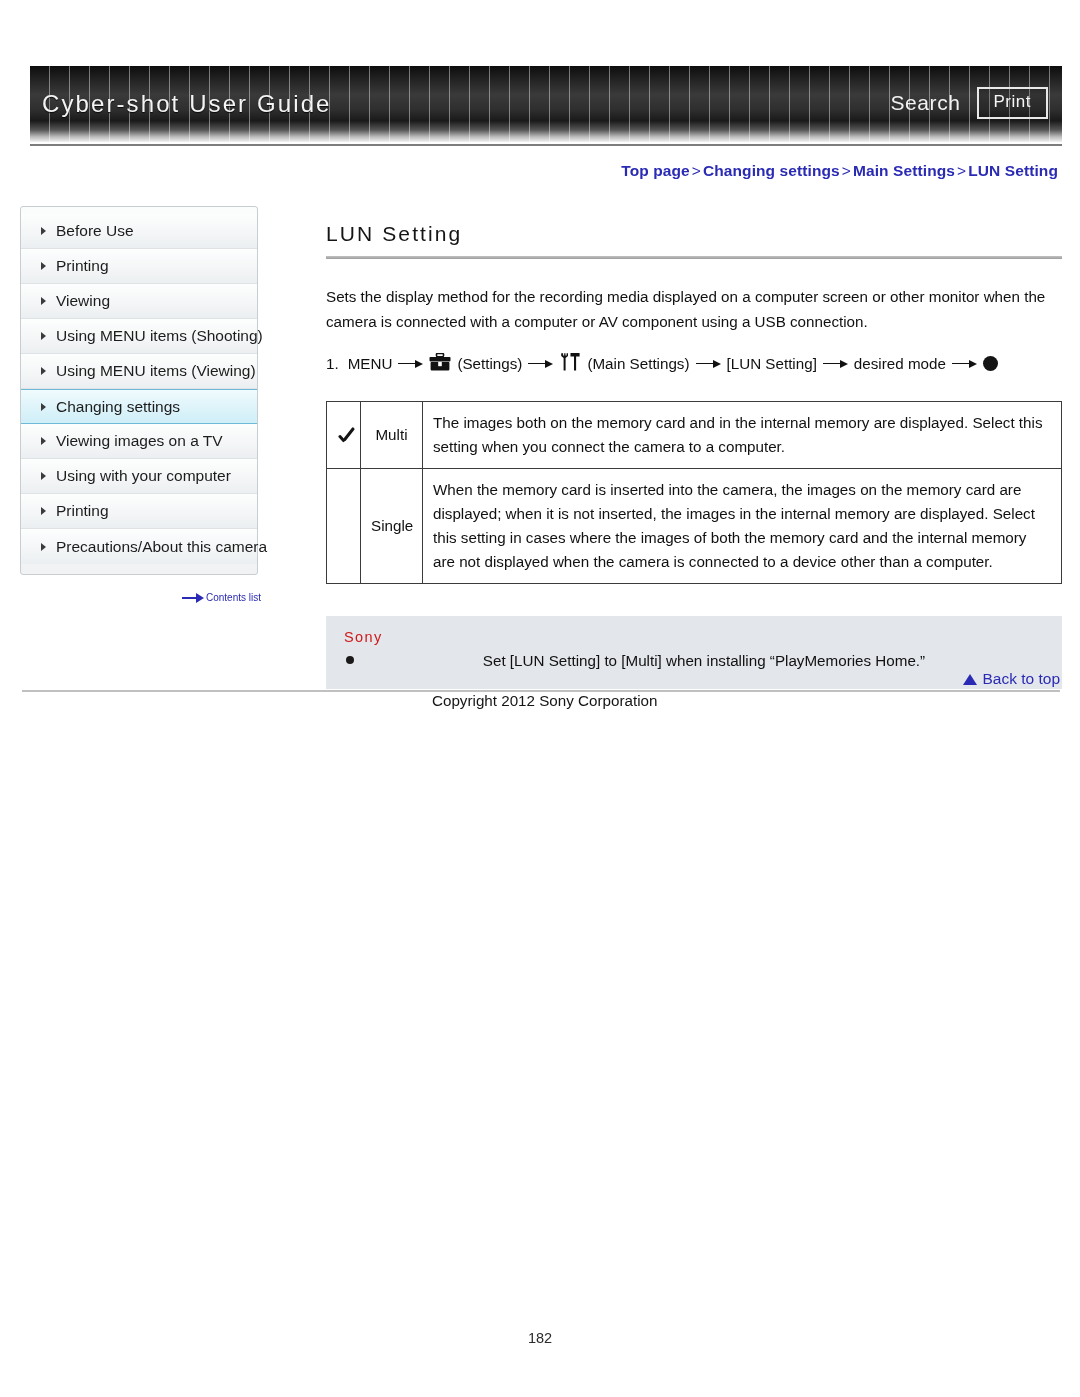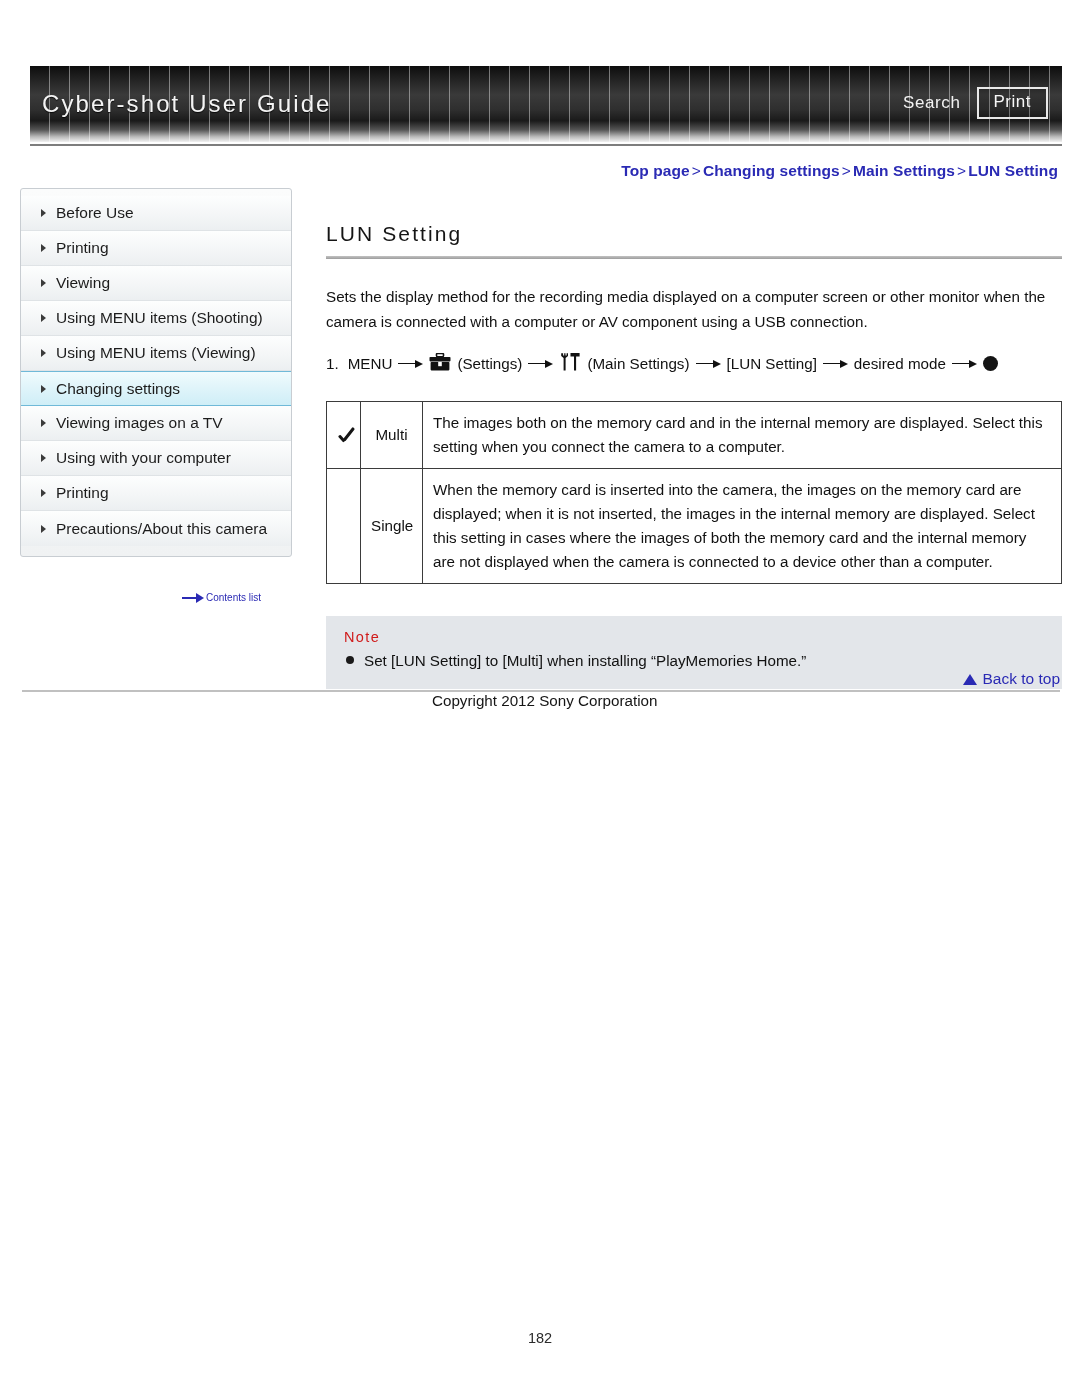--- a/index.html
+++ b/index.html
@@ -68,21 +68,21 @@
   .header-actions {
     position: absolute;
     right: 14px;
     top: 21px;
     display: flex;
     align-items: center;
     gap: 16px;
   }
   .search-link {
     color: #f2f2f2;
-    font-size: 17px;
+    font-size: 21px;
     letter-spacing: 0.6px;
     text-decoration: none;
     white-space: nowrap;
   }
   .print-btn {
     display: inline-block;
     border: 2px solid #e9e9e9;
     color: #f7f7f7;
     font-size: 17px;
     letter-spacing: 0.5px;
@@ -101,22 +101,22 @@
     white-space: nowrap;
     letter-spacing: 0.1px;
   }
   .breadcrumb .crumb { color: #2a2ab4; text-decoration: none; font-weight: bold; }
   .breadcrumb .sep { color: #2a2ab4; padding: 0 2px; }
 
   
   .sidebar {
     position: absolute;
     left: 20px;
-    top: 188px;
-    width: 272px;
+    top: 206px;
+    width: 238px;
     border: 1px solid #c8cdd2;
     border-radius: 3px;
     background: linear-gradient(to bottom, #fbfcfc 0%, #f0f2f3 100%);
     padding: 7px 0 10px 0;
   }
   .nav-item {
     position: relative;
     height: 35px;
     display: flex;
     align-items: center;
@@ -302,20 +302,21 @@
   .note-title {
     color: #d01a1a;
     font-size: 14.5px;
     letter-spacing: 1.4px;
     margin-bottom: 5px;
   }
   .note-list {
     margin: 0;
     padding: 0;
     list-style: none;
+    text-align: center;
   }
   .note-list li {
     font-size: 15.2px;
     color: #111;
     line-height: 22px;
     position: relative;
     padding-left: 20px;
   }
   .note-bullet {
     position: absolute;
@@ -488,21 +489,21 @@
       </tr>
       <tr>
         <td class="check-cell"></td>
         <td class="name-cell">Single</td>
         <td class="desc-cell">When the memory card is inserted into the camera, the images on the memory card are displayed; when it is not inserted, the images in the internal memory are displayed. Select this setting in cases where the images of both the memory card and the internal memory are not displayed when the camera is connected to a device other than a computer.</td>
       </tr>
     </tbody>
   </table>
 
   <div class="note-box">
-    <div class="note-title">Note</div>
+    <div class="note-title">Sony</div>
     <ul class="note-list">
       <li>
         <span class="note-bullet"></span>
         <span>Set [LUN Setting] to [Multi] when installing “PlayMemories Home.”</span>
       </li>
     </ul>
   </div>
 </main>
 
 <a class="back-to-top" href="#">

